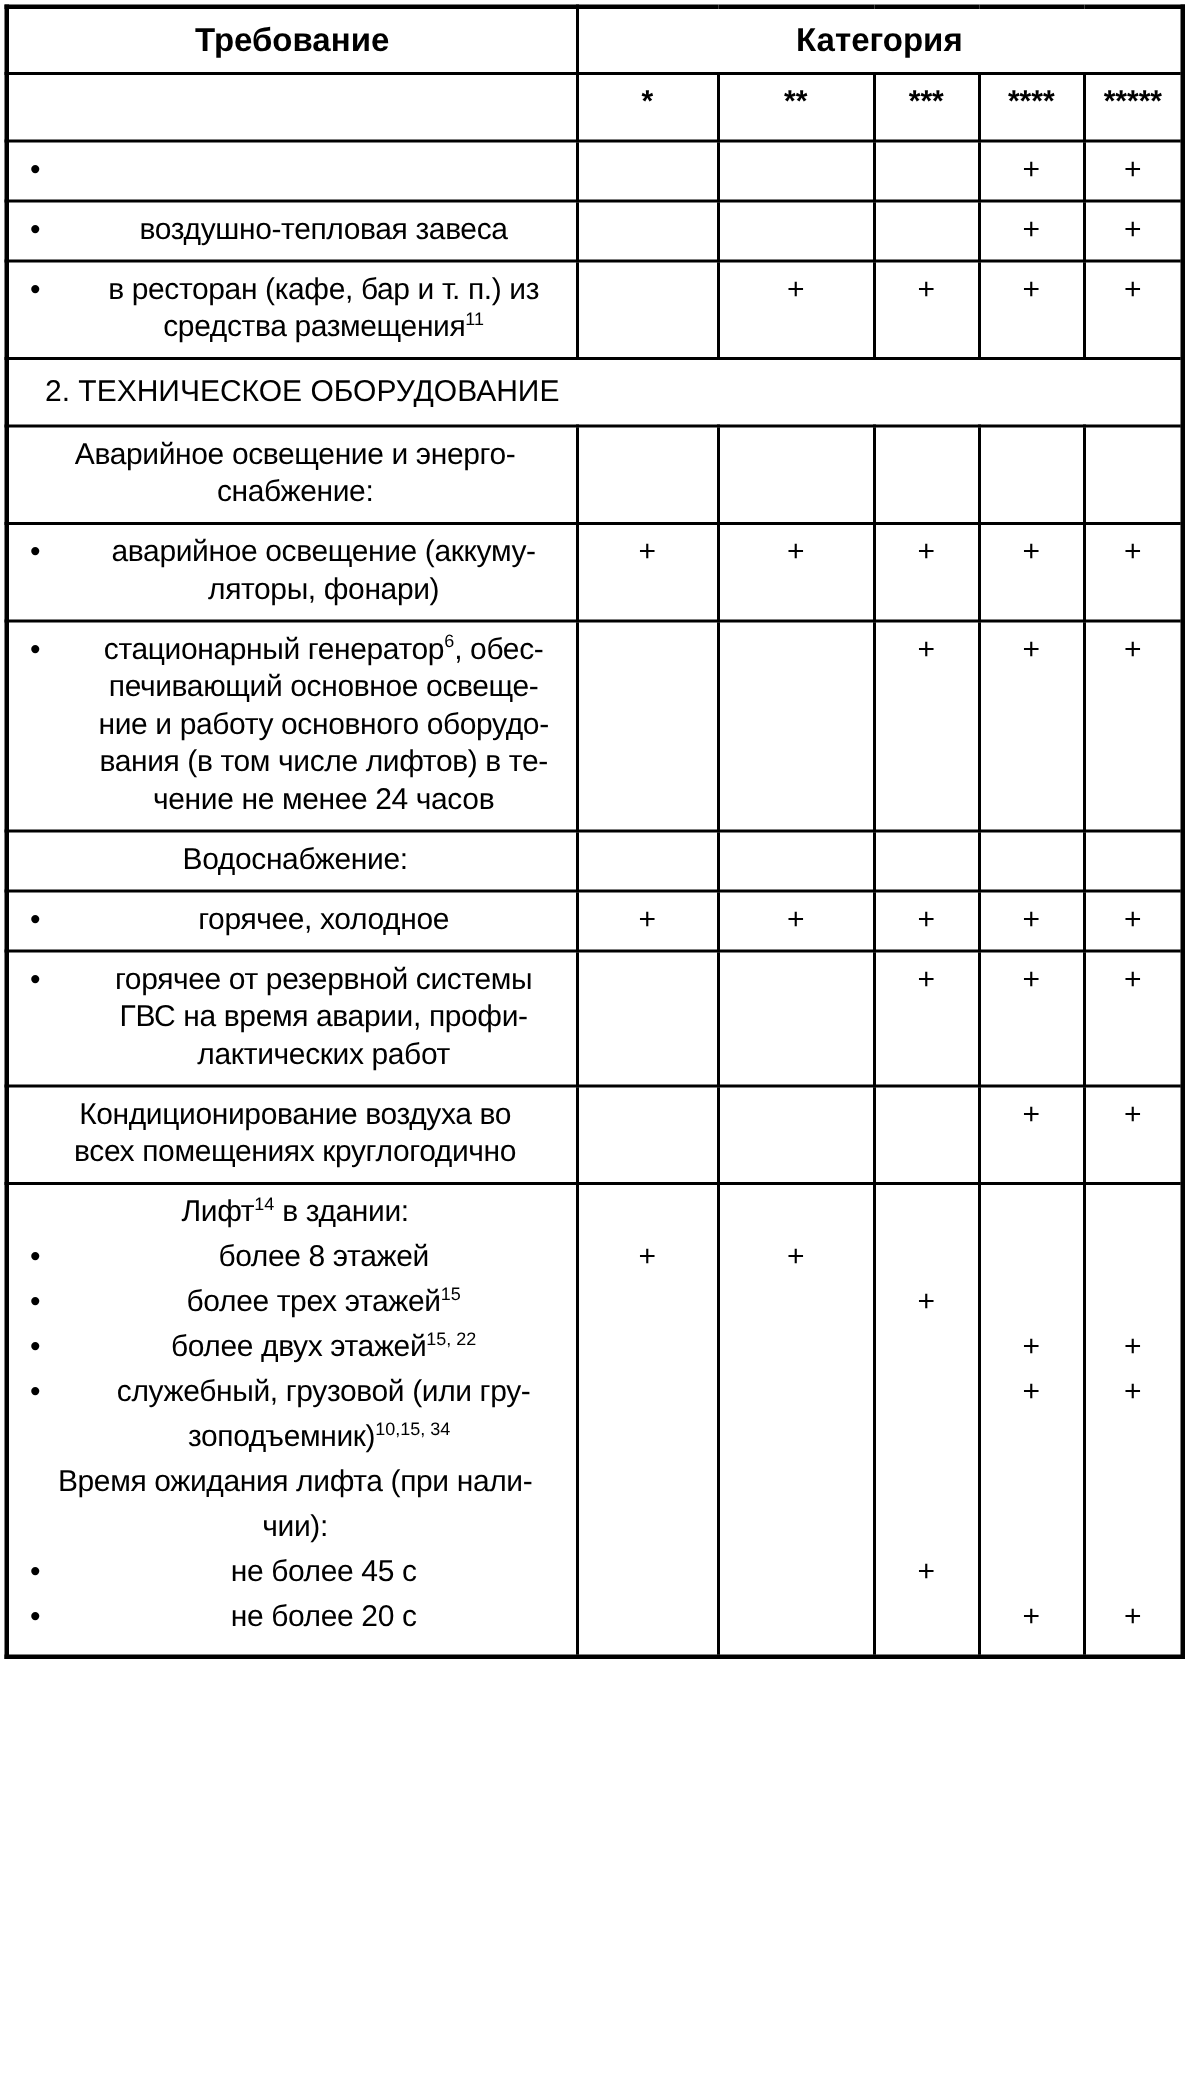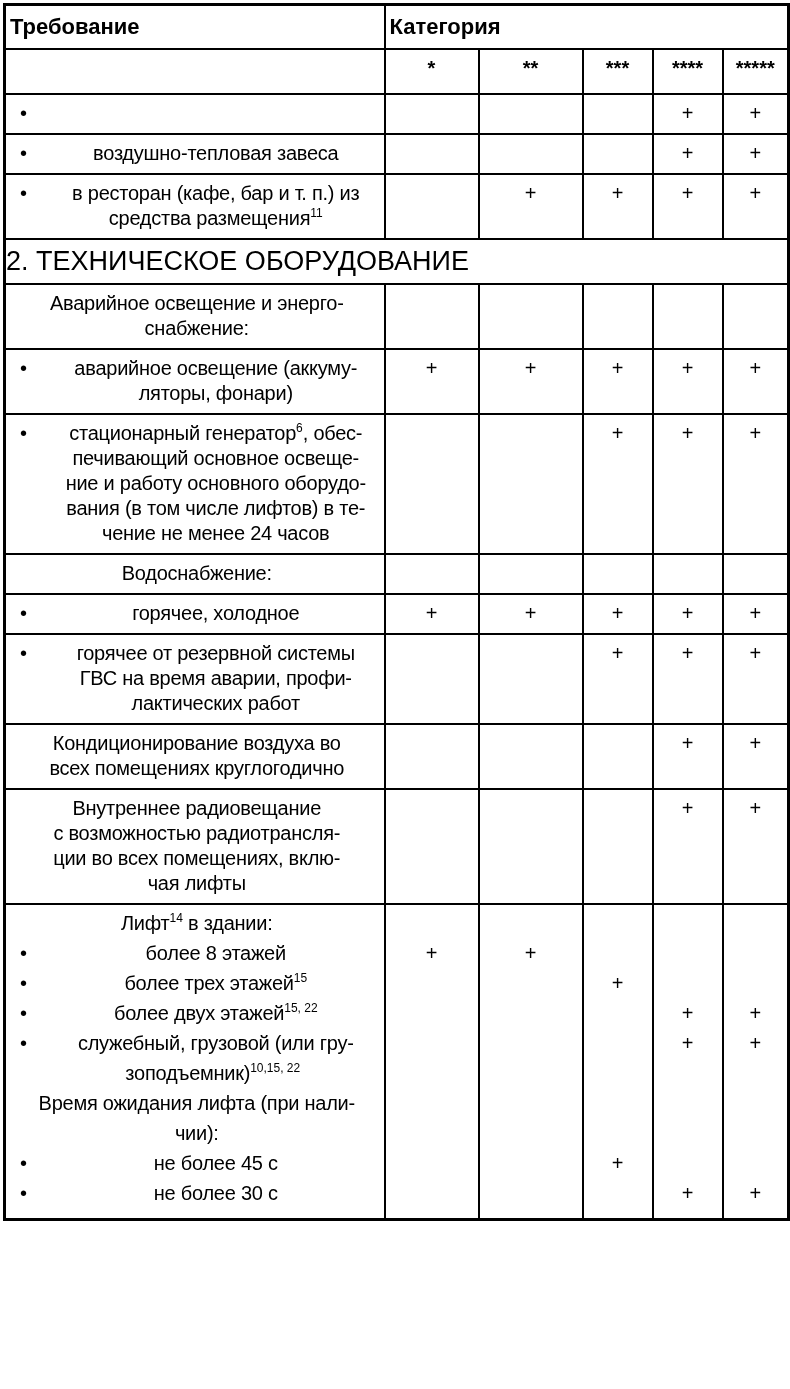--- a/index.html
+++ b/index.html
@@ -7,23 +7,23 @@
   body{width:790px;font-family:"Liberation Sans",sans-serif;color:#000;}
   .page{padding:3px;}
   table.tbl{border-collapse:collapse;width:784px;table-layout:fixed;border:3px solid #000;}
   .tbl th,.tbl td{border:2px solid #000;vertical-align:top;padding:0;background:#fff;}
   col.c0{width:380px}
   col.c1{width:94px}
   col.c2{width:104px}
   col.c3{width:70px}
   col.c4{width:70px}
   col.c5{width:66px}
-  th.h{font-size:22px;font-weight:700;line-height:26px;text-align:left;padding:8px 4px;}
+  th.h{font-size:22px;font-weight:700;line-height:26px;text-align:center;padding:8px 4px;}
   th.sh{font-size:20px;font-weight:700;line-height:22px;text-align:center;padding:7px 2px 14px;}
-  td.section{font-size:27px;font-weight:400;line-height:25px;padding:9px 4px 9px 0;}
+  td.section{font-size:20px;font-weight:400;line-height:25px;padding:9px 4px 9px 24px;}
   td.req{font-size:20px;line-height:25px;padding:6px 4px 7px 8px;overflow:hidden;}
   td.mark{font-size:20px;line-height:25px;text-align:center;padding:6px 0 7px;}
   .row-line{display:flex;align-items:flex-start;}
   .bullet{flex:0 0 32px;padding-left:6px;}
   .txt{flex:1 1 auto;letter-spacing:-0.25px;text-align:center;}
   td.req.multi .row-line.slot{height:30px;}
   .row-line.cont{padding-left:32px;}
   td.mark.multi .slot{height:30px;}
   sup{font-size:60%;line-height:0;vertical-align:super;letter-spacing:0;}
 </style>
@@ -179,32 +179,20 @@
               <span class="txt">Кондиционирование воздуха во<br>всех помещениях круглогодично</span>
             </div>
           </td>
           <td class="mark"></td>
           <td class="mark"></td>
           <td class="mark"></td>
           <td class="mark">+</td>
           <td class="mark">+</td>
         </tr>
         <tr class="data-row">
-          <td class="req">
-            <div class="row-line">
-              <span class="txt">Внутреннее радиовещание<br>с возможностью радиотрансля-<br>ции во всех помещениях, вклю-<br>чая лифты</span>
-            </div>
-          </td>
-          <td class="mark"></td>
-          <td class="mark"></td>
-          <td class="mark"></td>
-          <td class="mark">+</td>
-          <td class="mark">+</td>
-        </tr>
-        <tr class="data-row">
           <td class="req multi">
             <div class="row-line slot">
               <span class="txt">Лифт<sup>14</sup> в здании:</span>
             </div>
             <div class="row-line slot">
               <span class="bullet">•</span>
               <span class="txt">более 8 этажей</span>
             </div>
             <div class="row-line slot">
               <span class="bullet">•</span>
@@ -212,35 +200,35 @@
             </div>
             <div class="row-line slot">
               <span class="bullet">•</span>
               <span class="txt">более двух этажей<sup>15, 22</sup></span>
             </div>
             <div class="row-line slot">
               <span class="bullet">•</span>
               <span class="txt">служебный, грузовой (или гру-</span>
             </div>
             <div class="row-line slot cont">
-              <span class="txt">зоподъемник)<sup>10,15, 22</sup></span>
+              <span class="txt">зоподъемник)<sup>10,15, 34</sup></span>
             </div>
             <div class="row-line slot">
               <span class="txt">Время ожидания лифта (при нали-</span>
             </div>
             <div class="row-line slot">
               <span class="txt">чии):</span>
             </div>
             <div class="row-line slot">
               <span class="bullet">•</span>
               <span class="txt">не более 45 с</span>
             </div>
             <div class="row-line slot">
               <span class="bullet">•</span>
-              <span class="txt">не более 30 с</span>
+              <span class="txt">не более 20 с</span>
             </div>
           </td>
           <td class="mark multi">
             <div class="slot"></div>
             <div class="slot">+</div>
             <div class="slot"></div>
             <div class="slot"></div>
             <div class="slot"></div>
             <div class="slot"></div>
             <div class="slot"></div>

